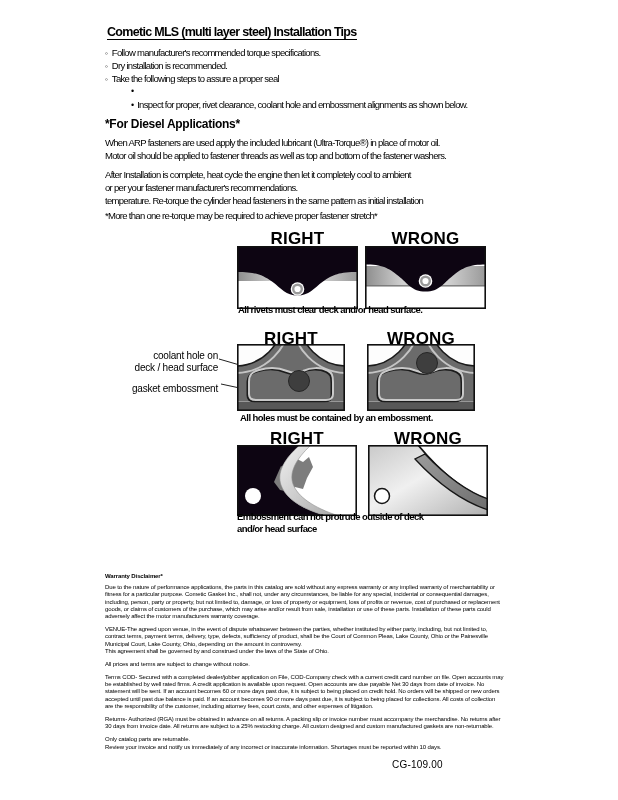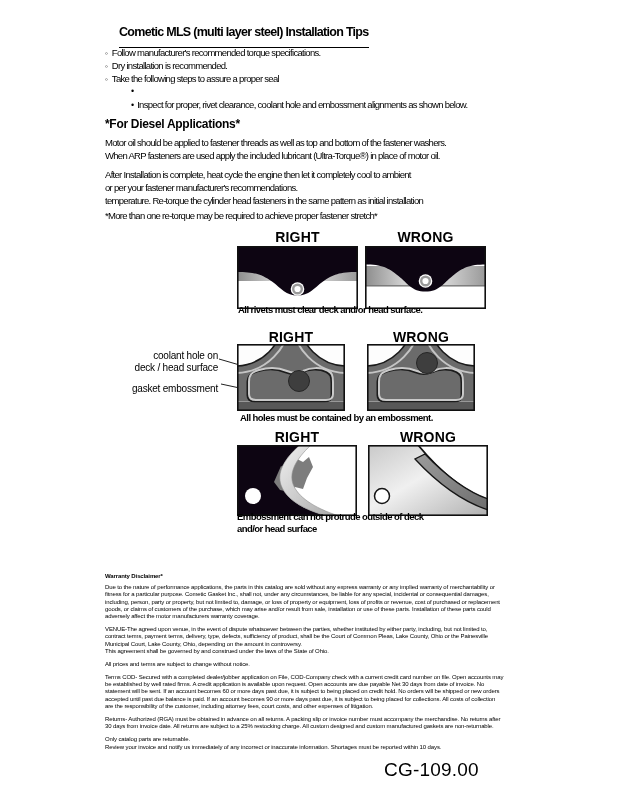--- a/index.html
+++ b/index.html
@@ -1,54 +1,54 @@
 <!DOCTYPE html>
 <html><head>
 <meta charset="utf-8">
 <style>
   html,body { margin:0; padding:0; background:#ffffff; }
   .page {
     position:relative; width:618px; height:800px; background:#fff;
     font-family:"Liberation Sans", sans-serif; color:#000; overflow:hidden;
   }
   .title {
-    position:absolute; left:119px; top:25px;
+    position:absolute; left:107px; top:25px;
     font-size:12.5px; font-weight:bold; letter-spacing:-0.7px;
-    border-bottom:1.5px solid #000; padding-bottom:8px; white-space:nowrap;
+    border-bottom:1.5px solid #000; padding-bottom:0; white-space:nowrap;
   }
   .bullets { position:absolute; left:105px; top:47px; font-size:9.5px; letter-spacing:-0.7px; }
   .b-row { display:flex; align-items:baseline; height:13px; white-space:nowrap; }
   .b-marker { font-size:8px; margin-right:4px; letter-spacing:0; }
   .sub { margin-left:26px; }
   .sub .b-marker { font-size:9px; margin-right:3px; }
   .diesel-heading {
     position:absolute; left:105px; top:117px;
     font-size:12px; font-weight:bold; letter-spacing:-0.3px; white-space:nowrap;
   }
   .para { position:absolute; left:105px; font-size:9.5px; letter-spacing:-0.7px; line-height:13px; }
   .para .line { white-space:nowrap; height:13px; }
   .dg-header {
-    position:absolute; font-size:14px; font-weight:bold; letter-spacing:0.2px;
+    position:absolute; font-size:17px; font-weight:bold; letter-spacing:0.2px;
     text-align:center; white-space:nowrap;
   }
   .panel { position:absolute; display:block; }
   .caption {
     position:absolute; font-size:9.5px; font-weight:bold; letter-spacing:-0.55px;
     white-space:nowrap; line-height:12px;
   }
   .anno {
     position:absolute; font-size:10px; letter-spacing:-0.2px; text-align:right;
     white-space:nowrap; line-height:11.5px; width:118px; left:100px;
   }
   .overlay { position:absolute; }
   .warranty { position:absolute; left:105px; top:573px; font-size:6px; letter-spacing:-0.12px; line-height:7.2px; width:420px; }
   .w-head { font-weight:bold; margin-bottom:4px; }
   .w-para { margin-bottom:6px; }
   .w-line { white-space:nowrap; height:7.2px; }
-  .doc-number { position:absolute; left:384px; top:759px; font-size:19px; letter-spacing:0.2px; white-space:nowrap; }
+  .doc-number { position:absolute; left:392px; top:759px; font-size:10px; letter-spacing:0.2px; white-space:nowrap; }
 </style>
 </head>
 <body>
 
 <div class="page">
 
   <div class="title">Cometic MLS (multi layer steel) Installation Tips</div>
 
   <div class="bullets">
     <div class="b-row">
@@ -67,22 +67,22 @@
       <span class="b-marker">•</span>
     </div>
     <div class="b-row sub">
       <span class="b-marker">•</span>
       <span>Inspect for proper, rivet clearance, coolant hole and embossment alignments as shown below.</span>
     </div>
   </div>
 
   <div class="diesel-heading">*For Diesel Applications*</div>
   <div class="para" style="top:136px;">
+    <div class="line">When ARP fasteners are used apply the included lubricant (Ultra-Torque®) in place of motor oil.</div>
     <div class="line">Motor oil should be applied to fastener threads as well as top and bottom of the fastener washers.</div>
-    <div class="line">When ARP fasteners are used apply the included lubricant (Ultra-Torque®) in place of motor oil.</div>
   </div>
   <div class="para" style="top:168px;">
     <div class="line">After Installation is complete, heat cycle the engine then let it completely cool to ambient</div>
     <div class="line">or per your fastener manufacturer's recommendations.</div>
     <div class="line">temperature. Re-torque the cylinder head fasteners in the same pattern as initial installation</div>
   </div>
   <div class="para" style="top:209px;">
     <div class="line">*More than one re-torque may be required to achieve proper fastener stretch*</div>
   </div>
 

